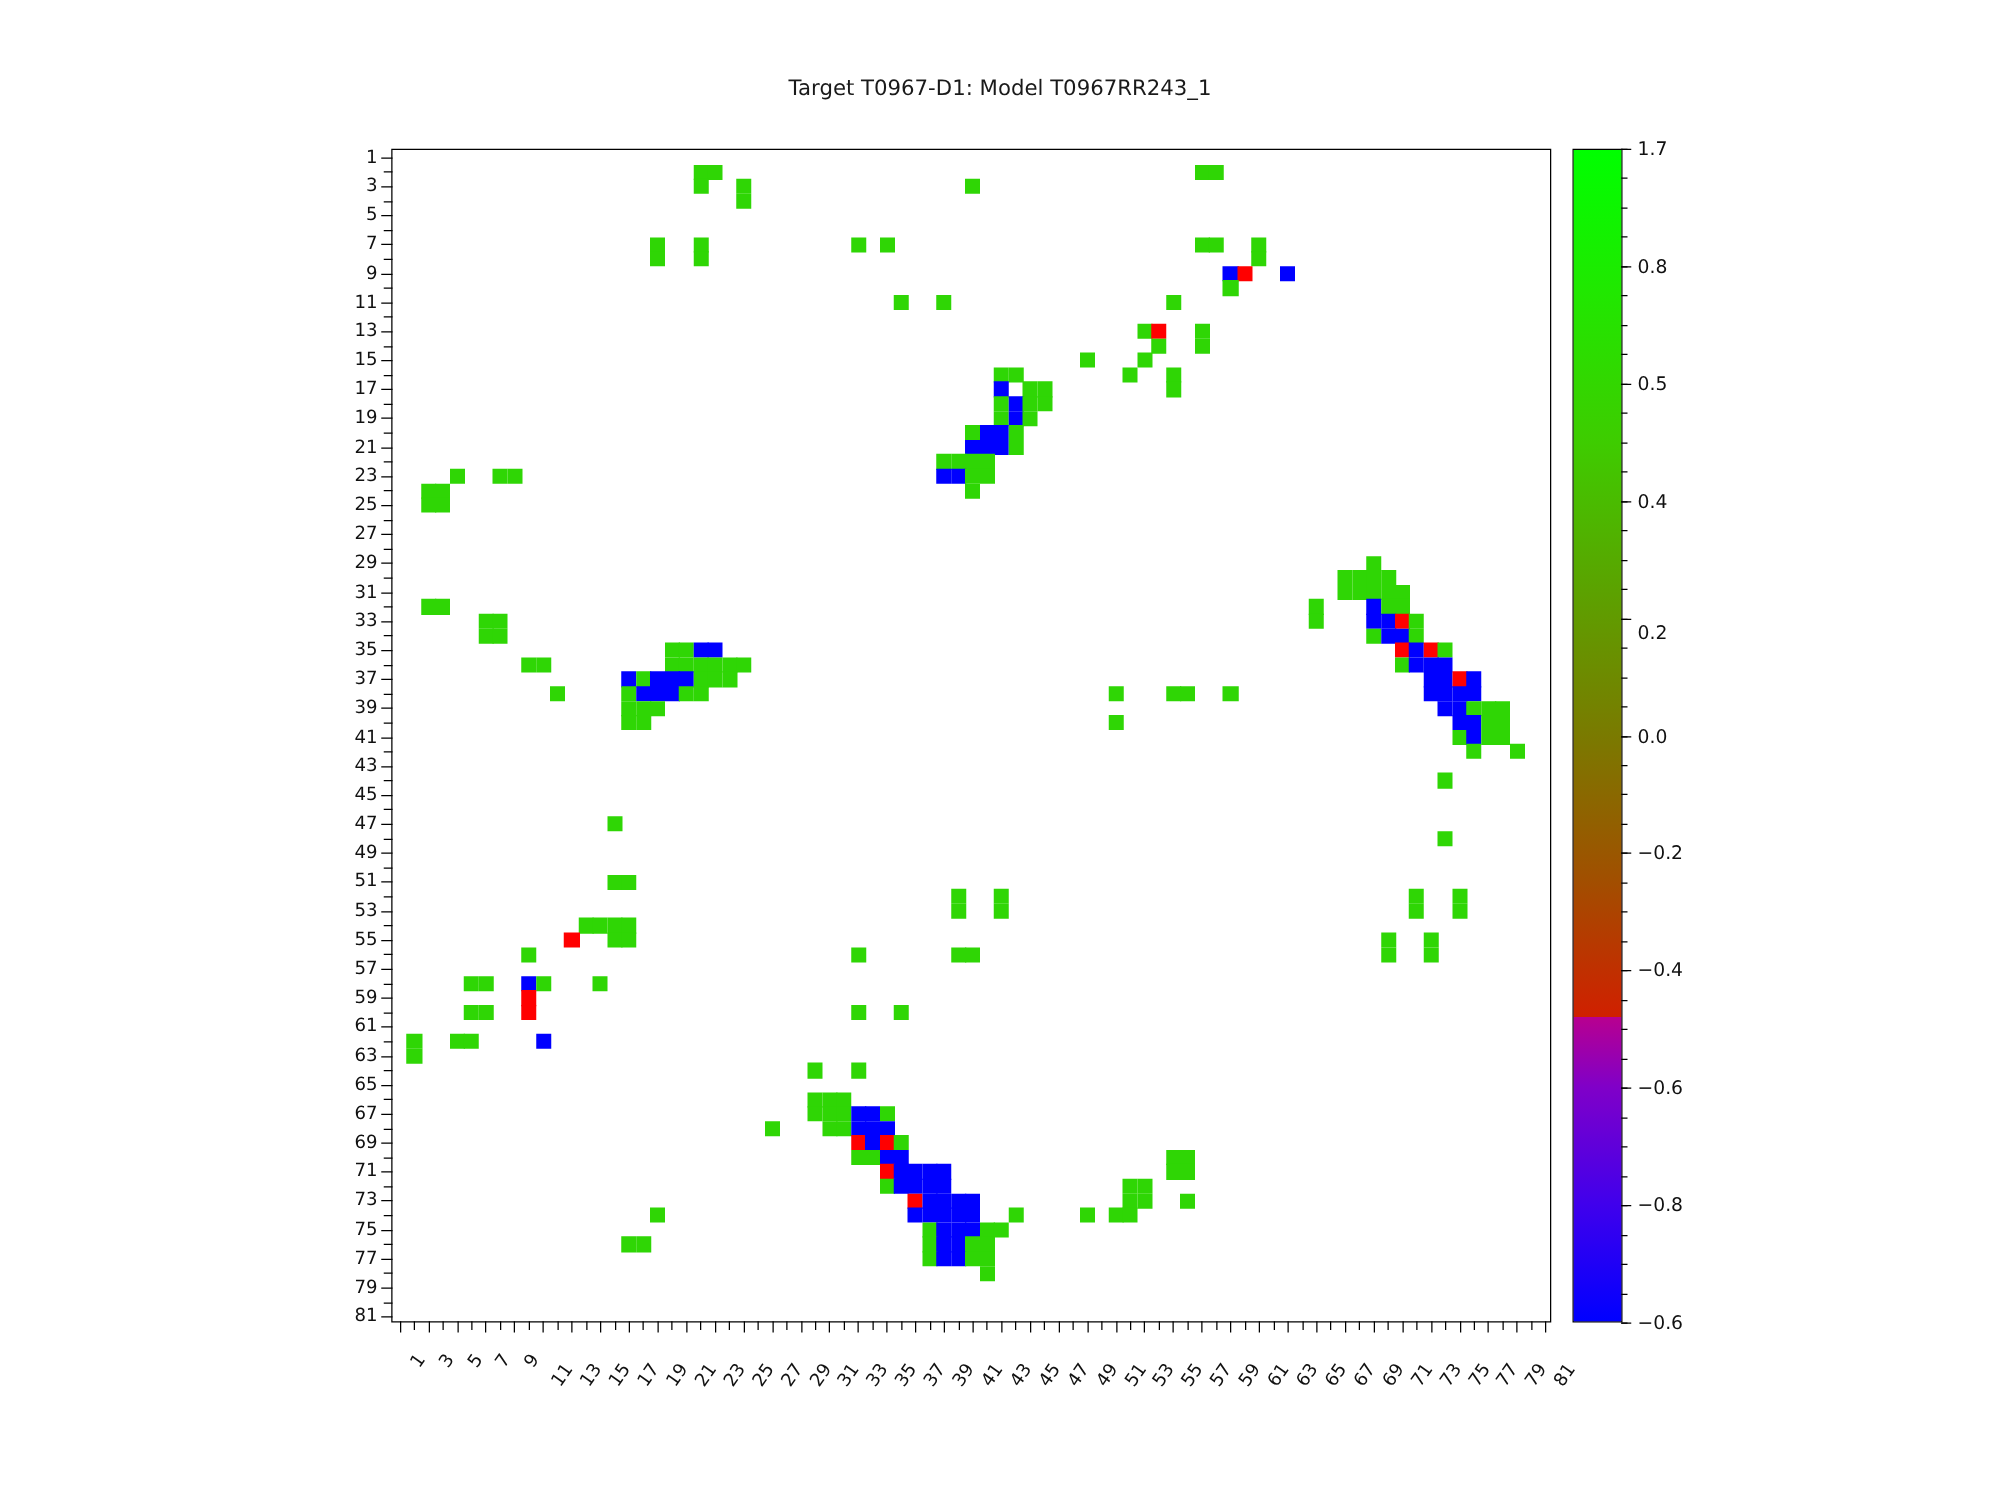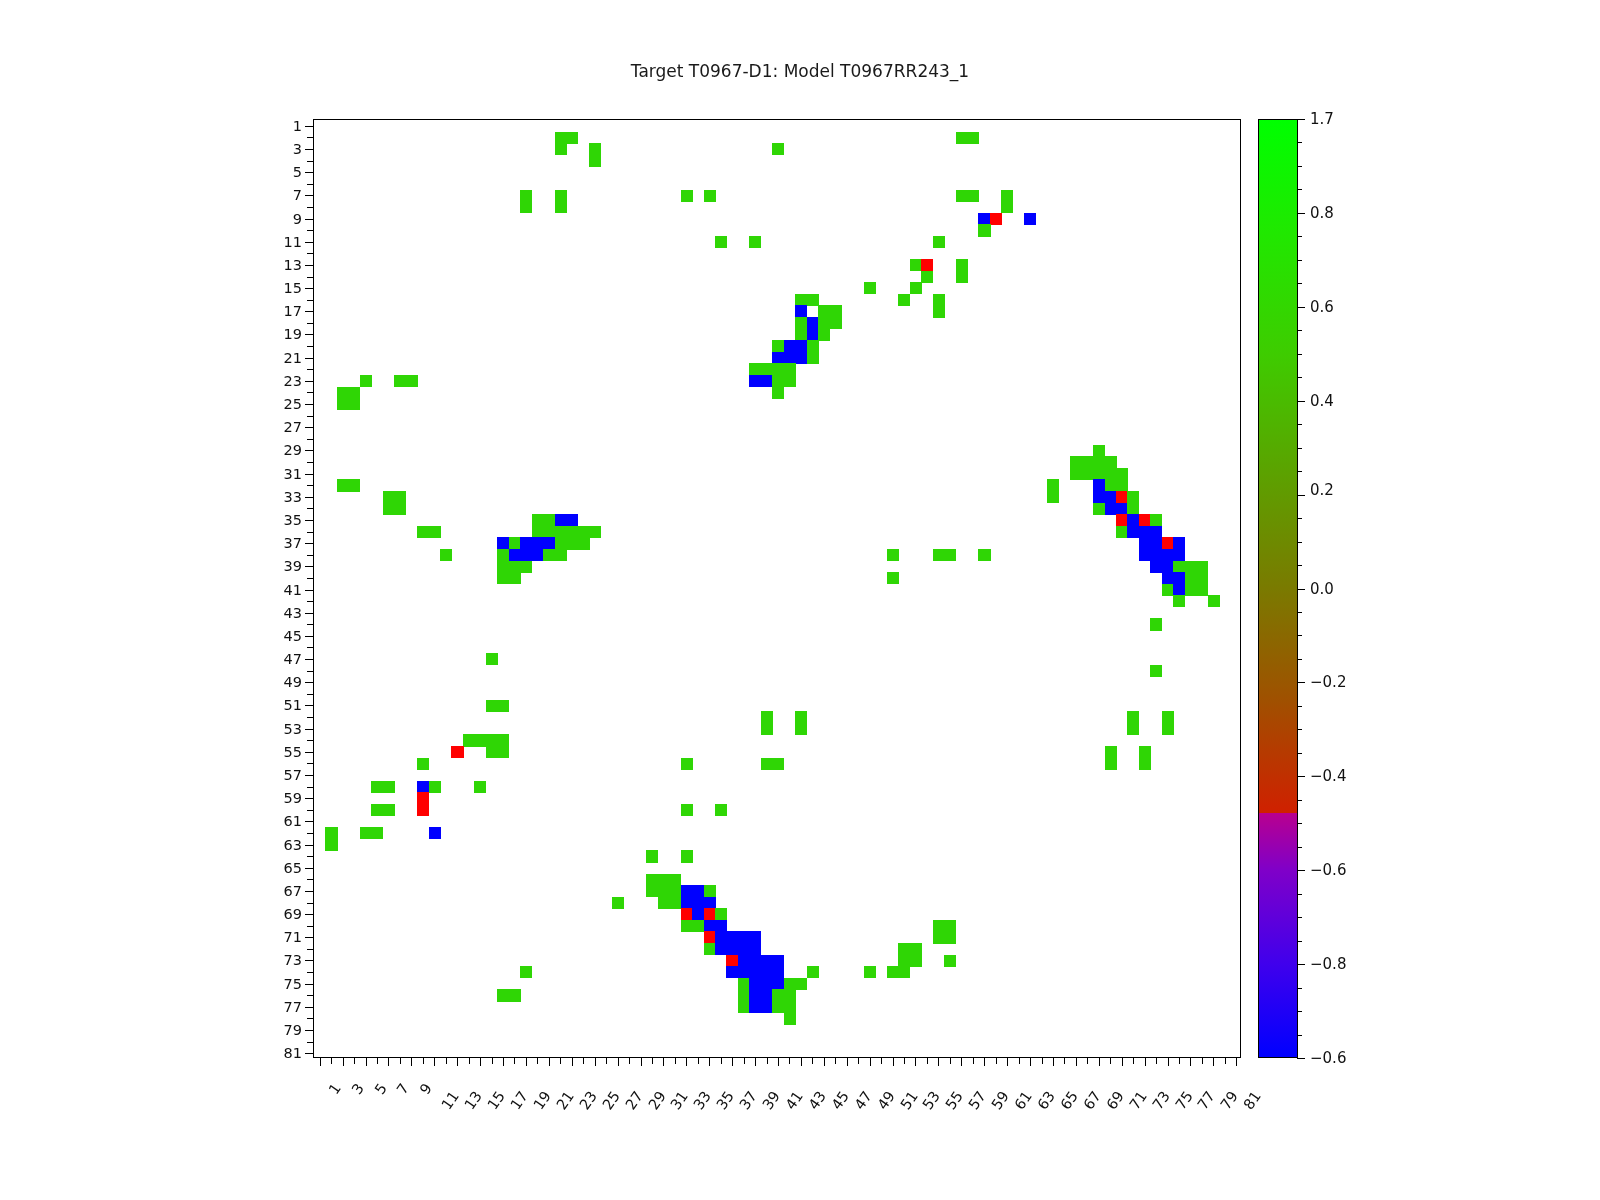--- a/index.html
+++ b/index.html
@@ -597,25 +597,25 @@
 
   <div id="cbar">
     <div id="cbar-grad"></div>
   </div>
   <div id="cbar-ticks">
       <div style="position: absolute; left: 1297px; top: 119px; width: 8px; height: 0px; border-top: 1.2px solid rgb(0, 0, 0);"></div>
       <div class="cb-lbl" style="left: 1310px; top: 119px;">1.7</div>
       <div style="position: absolute; left: 1297px; top: 212.9px; width: 8px; height: 0px; border-top: 1.2px solid rgb(0, 0, 0);"></div>
       <div class="cb-lbl" style="left: 1310px; top: 212.9px;">0.8</div>
       <div style="position: absolute; left: 1297px; top: 306.8px; width: 8px; height: 0px; border-top: 1.2px solid rgb(0, 0, 0);"></div>
-      <div class="cb-lbl" style="left: 1310px; top: 306.8px;">0.6</div>
+      <div class="cb-lbl" style="left: 1310px; top: 306.8px;">0.5</div>
       <div style="position: absolute; left: 1297px; top: 400.7px; width: 8px; height: 0px; border-top: 1.2px solid rgb(0, 0, 0);"></div>
       <div class="cb-lbl" style="left: 1310px; top: 400.7px; text-align: right;">0.4</div>
       <div style="position: absolute; left: 1297px; top: 494.6px; width: 8px; height: 0px; border-top: 1.2px solid rgb(0, 0, 0);"></div>
-      <div class="cb-lbl" style="left: 1310px; top: 490px;">0.2</div>
+      <div class="cb-lbl" style="left: 1310px; top: 506px;">0.2</div>
       <div style="position: absolute; left: 1297px; top: 588.5px; width: 8px; height: 0px; border-top: 1.2px solid rgb(0, 0, 0);"></div>
       <div class="cb-lbl" style="left: 1310px; top: 588.5px;">0.0</div>
       <div style="position: absolute; left: 1297px; top: 682.4px; width: 8px; height: 0px; border-top: 1.2px solid rgb(0, 0, 0);"></div>
       <div class="cb-lbl" style="left: 1310px; top: 682.4px;">−0.2</div>
       <div style="position: absolute; left: 1297px; top: 776.3px; width: 8px; height: 0px; border-top: 1.2px solid rgb(0, 0, 0);"></div>
       <div class="cb-lbl" style="left: 1310px; top: 776.3px;">−0.4</div>
       <div style="position: absolute; left: 1297px; top: 870.2px; width: 8px; height: 0px; border-top: 1.2px solid rgb(0, 0, 0);"></div>
       <div class="cb-lbl" style="left: 1310px; top: 870.2px;">−0.6</div>
       <div style="position: absolute; left: 1297px; top: 964.1px; width: 8px; height: 0px; border-top: 1.2px solid rgb(0, 0, 0);"></div>
       <div class="cb-lbl" style="left: 1310px; top: 964.1px;">−0.8</div>

